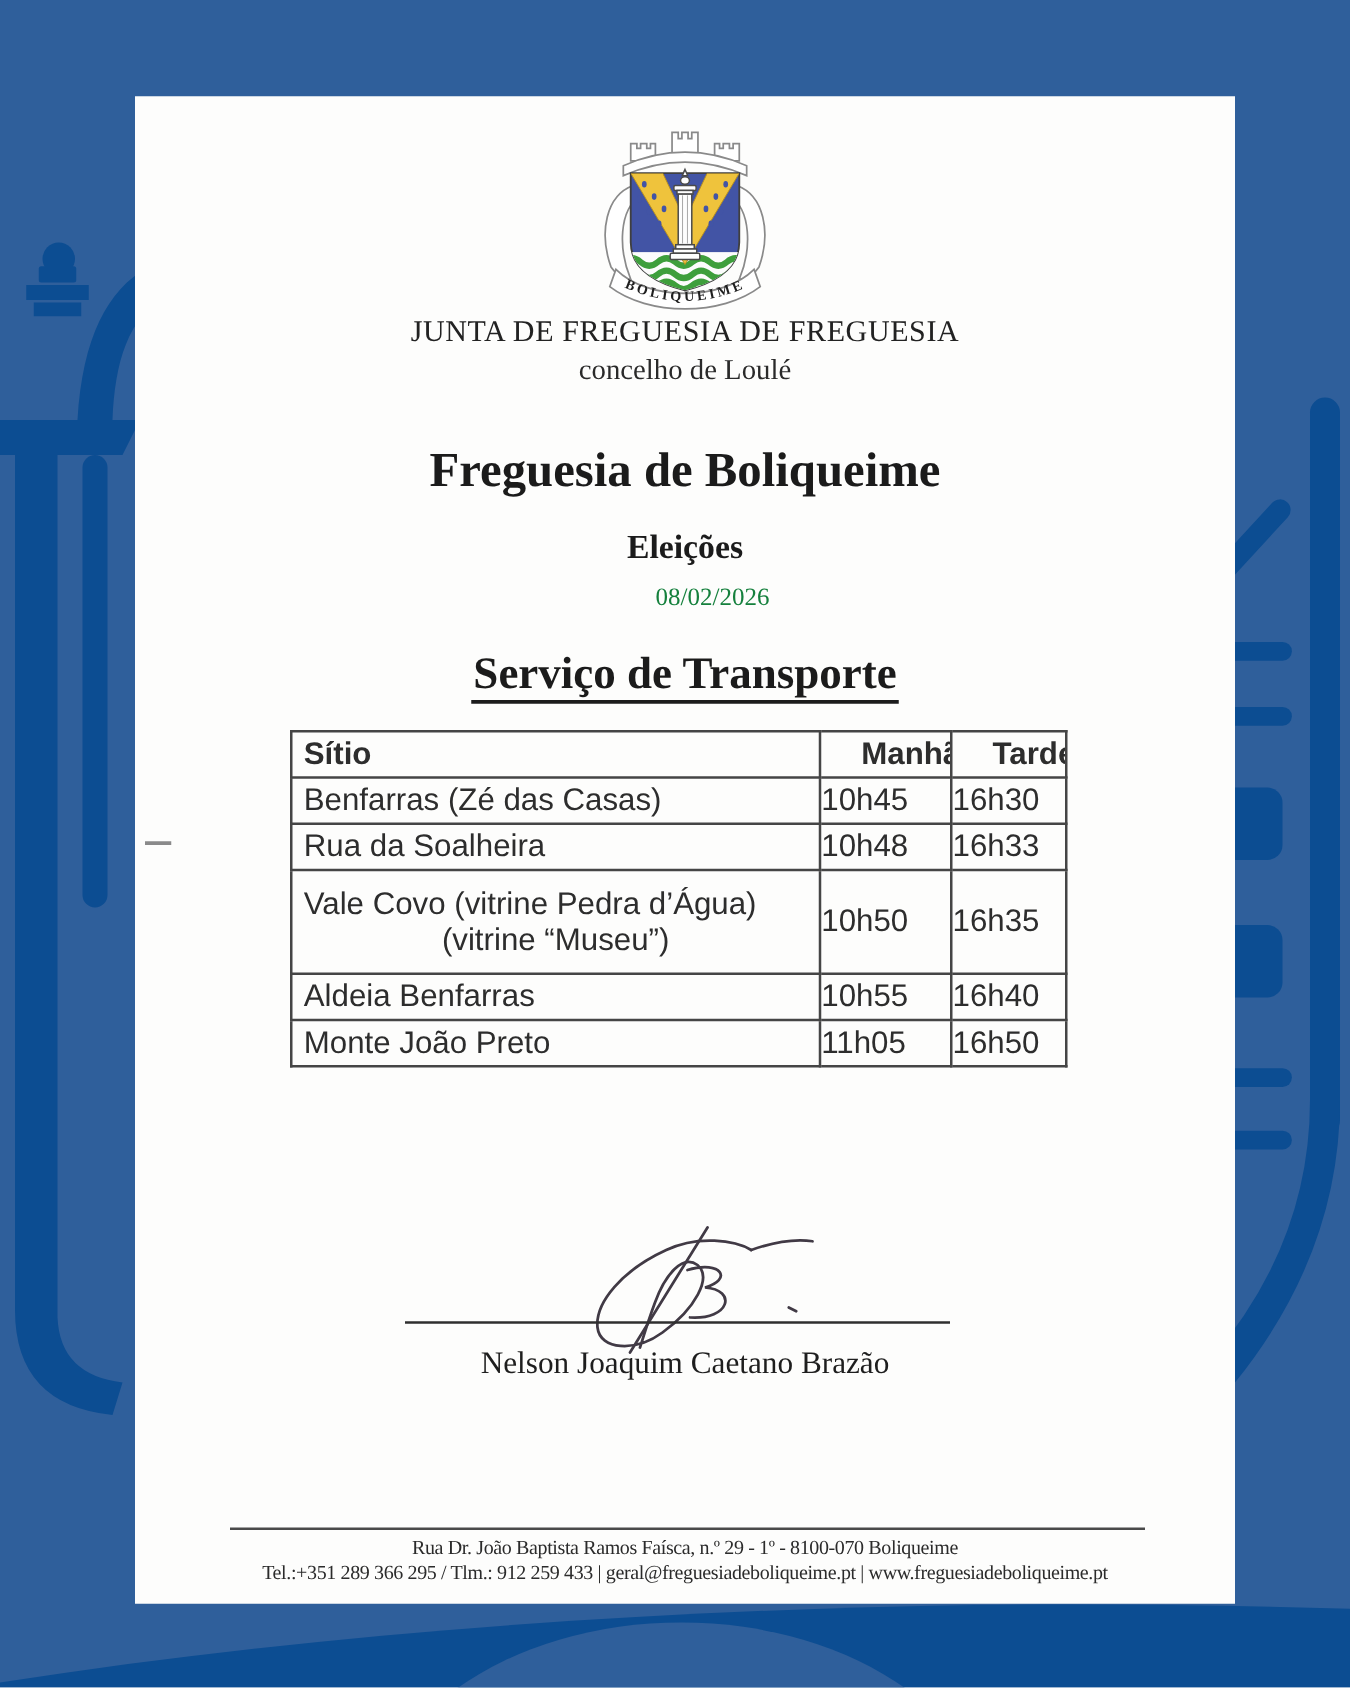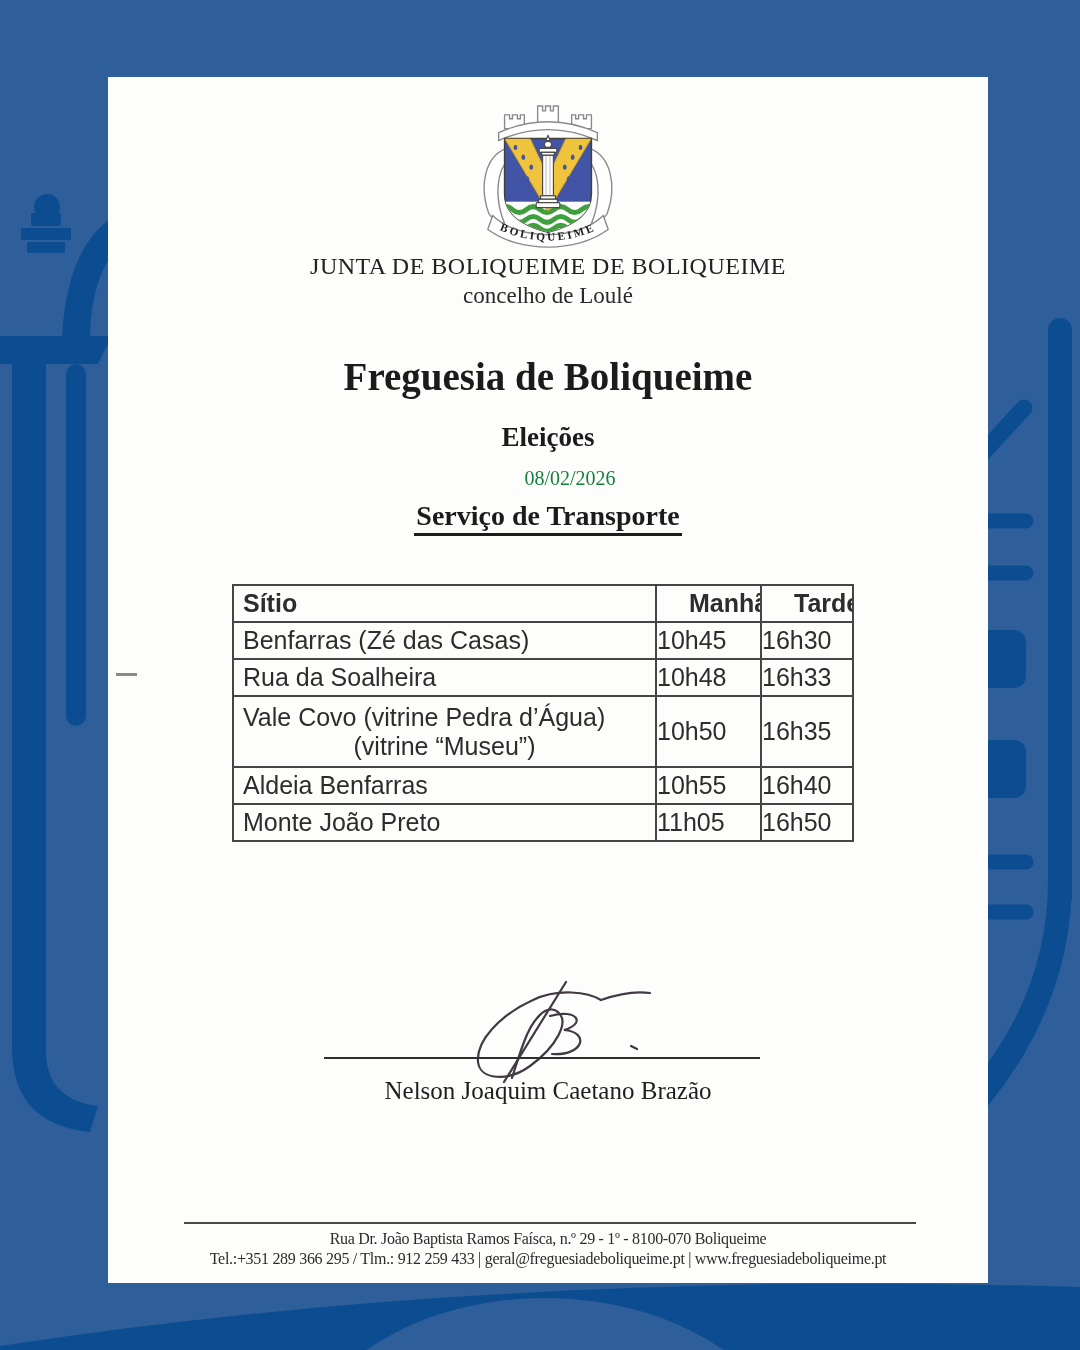--- a/index.html
+++ b/index.html
@@ -13,27 +13,27 @@
   .canvas{position:relative;width:1080px;height:1350px;background:var(--bg);overflow:hidden;}
   .watermark{position:absolute;left:0;top:0;z-index:0;}
   .page{position:absolute;left:108px;top:77px;width:880px;height:1206px;background:var(--paper);z-index:1;}
   .abs{position:absolute;left:0;right:0;text-align:center;}
   .crest{position:absolute;left:50%;transform:translateX(-50%);top:26px;}
   .org-name{top:176px;font-size:24px;letter-spacing:.5px;color:#222;}
   .org-sub{top:206px;font-size:23px;color:#2a2a2a;}
   .doc-title{top:277px;font-size:39px;font-weight:bold;}
   .doc-sub{top:345px;font-size:27px;font-weight:bold;}
   .doc-date{top:390px;font-size:20px;color:#15803d;padding-left:44px;}
-  .section{top:423px;font-size:28px;font-weight:bold;}
+  .section{top:440px;font-size:36px;font-weight:bold;}
   .section span{display:inline-block;border-bottom:3px solid #1c1c1c;padding:0 2px 1px 2px;}
   table.transport{position:absolute;left:124px;top:507px;width:620px;border-collapse:collapse;table-layout:fixed;
     font-family:"Liberation Sans", sans-serif;font-size:25px;color:var(--table_ink);}
   table.transport th,table.transport td{border:2px solid var(--table_line);overflow:hidden;}
   table.transport tr{height:37px;}
-  table.transport tr.tall{height:71px;}
+  table.transport tr.tall{height:83px;}
   th.h-sitio{text-align:left;padding-left:9px;font-weight:bold;margin-top:16px;}
   th.h-time{text-align:center;font-weight:bold;padding-left:32px;}
   td.c-sitio{text-align:left;}
   td.c-sitio .l1{padding-left:9px;}
   td.c-sitio .l2{text-align:center;}
   td.c-time{text-align:left;}
   .president-label{top:867px;font-size:24px;color:#222;}
   .sig{position:absolute;left:330px;top:901px;}
   .sig-line{position:absolute;left:216px;top:980px;width:436px;height:0;border-top:2px solid #2f2f2f;}
   .president-name{top:1000px;font-size:25px;color:#1e1e1e;}
@@ -142,21 +142,21 @@
         <rect x="70.5" y="97.5" width="19" height="3.5" class="col"></rect>
         <rect x="68" y="101" width="24" height="5" rx="1" class="col"></rect>
       </g>
 
       <path d="M24,114 C50,140 110,140 136,114 L141,128 C110,152 50,152 19,128 Z" class="st"></path>
       <text font-size="11.5" font-weight="bold" letter-spacing="2.5" fill="#1f1f1f" font-family="Liberation Serif, serif">
         <textPath href="#bannerPath" startOffset="50%" text-anchor="middle">BOLIQUEIME</textPath>
       </text>
     </svg>
 
-    <div class="abs org-name">JUNTA DE BOLIQUEIME DE BOLIQUEIME</div>
+    <div class="abs org-name">JUNTA DE FREGUESIA DE FREGUESIA</div>
     <div class="abs org-sub">concelho de Loulé</div>
 
     <div class="abs doc-title">Freguesia de Boliqueime</div>
     <div class="abs doc-sub">Eleições</div>
     <div class="abs doc-date">08/02/2026</div>
     <div class="abs section"><span>Serviço de Transporte</span></div>
 
     <table class="transport">
       <colgroup>
           <col style="width:423px">

